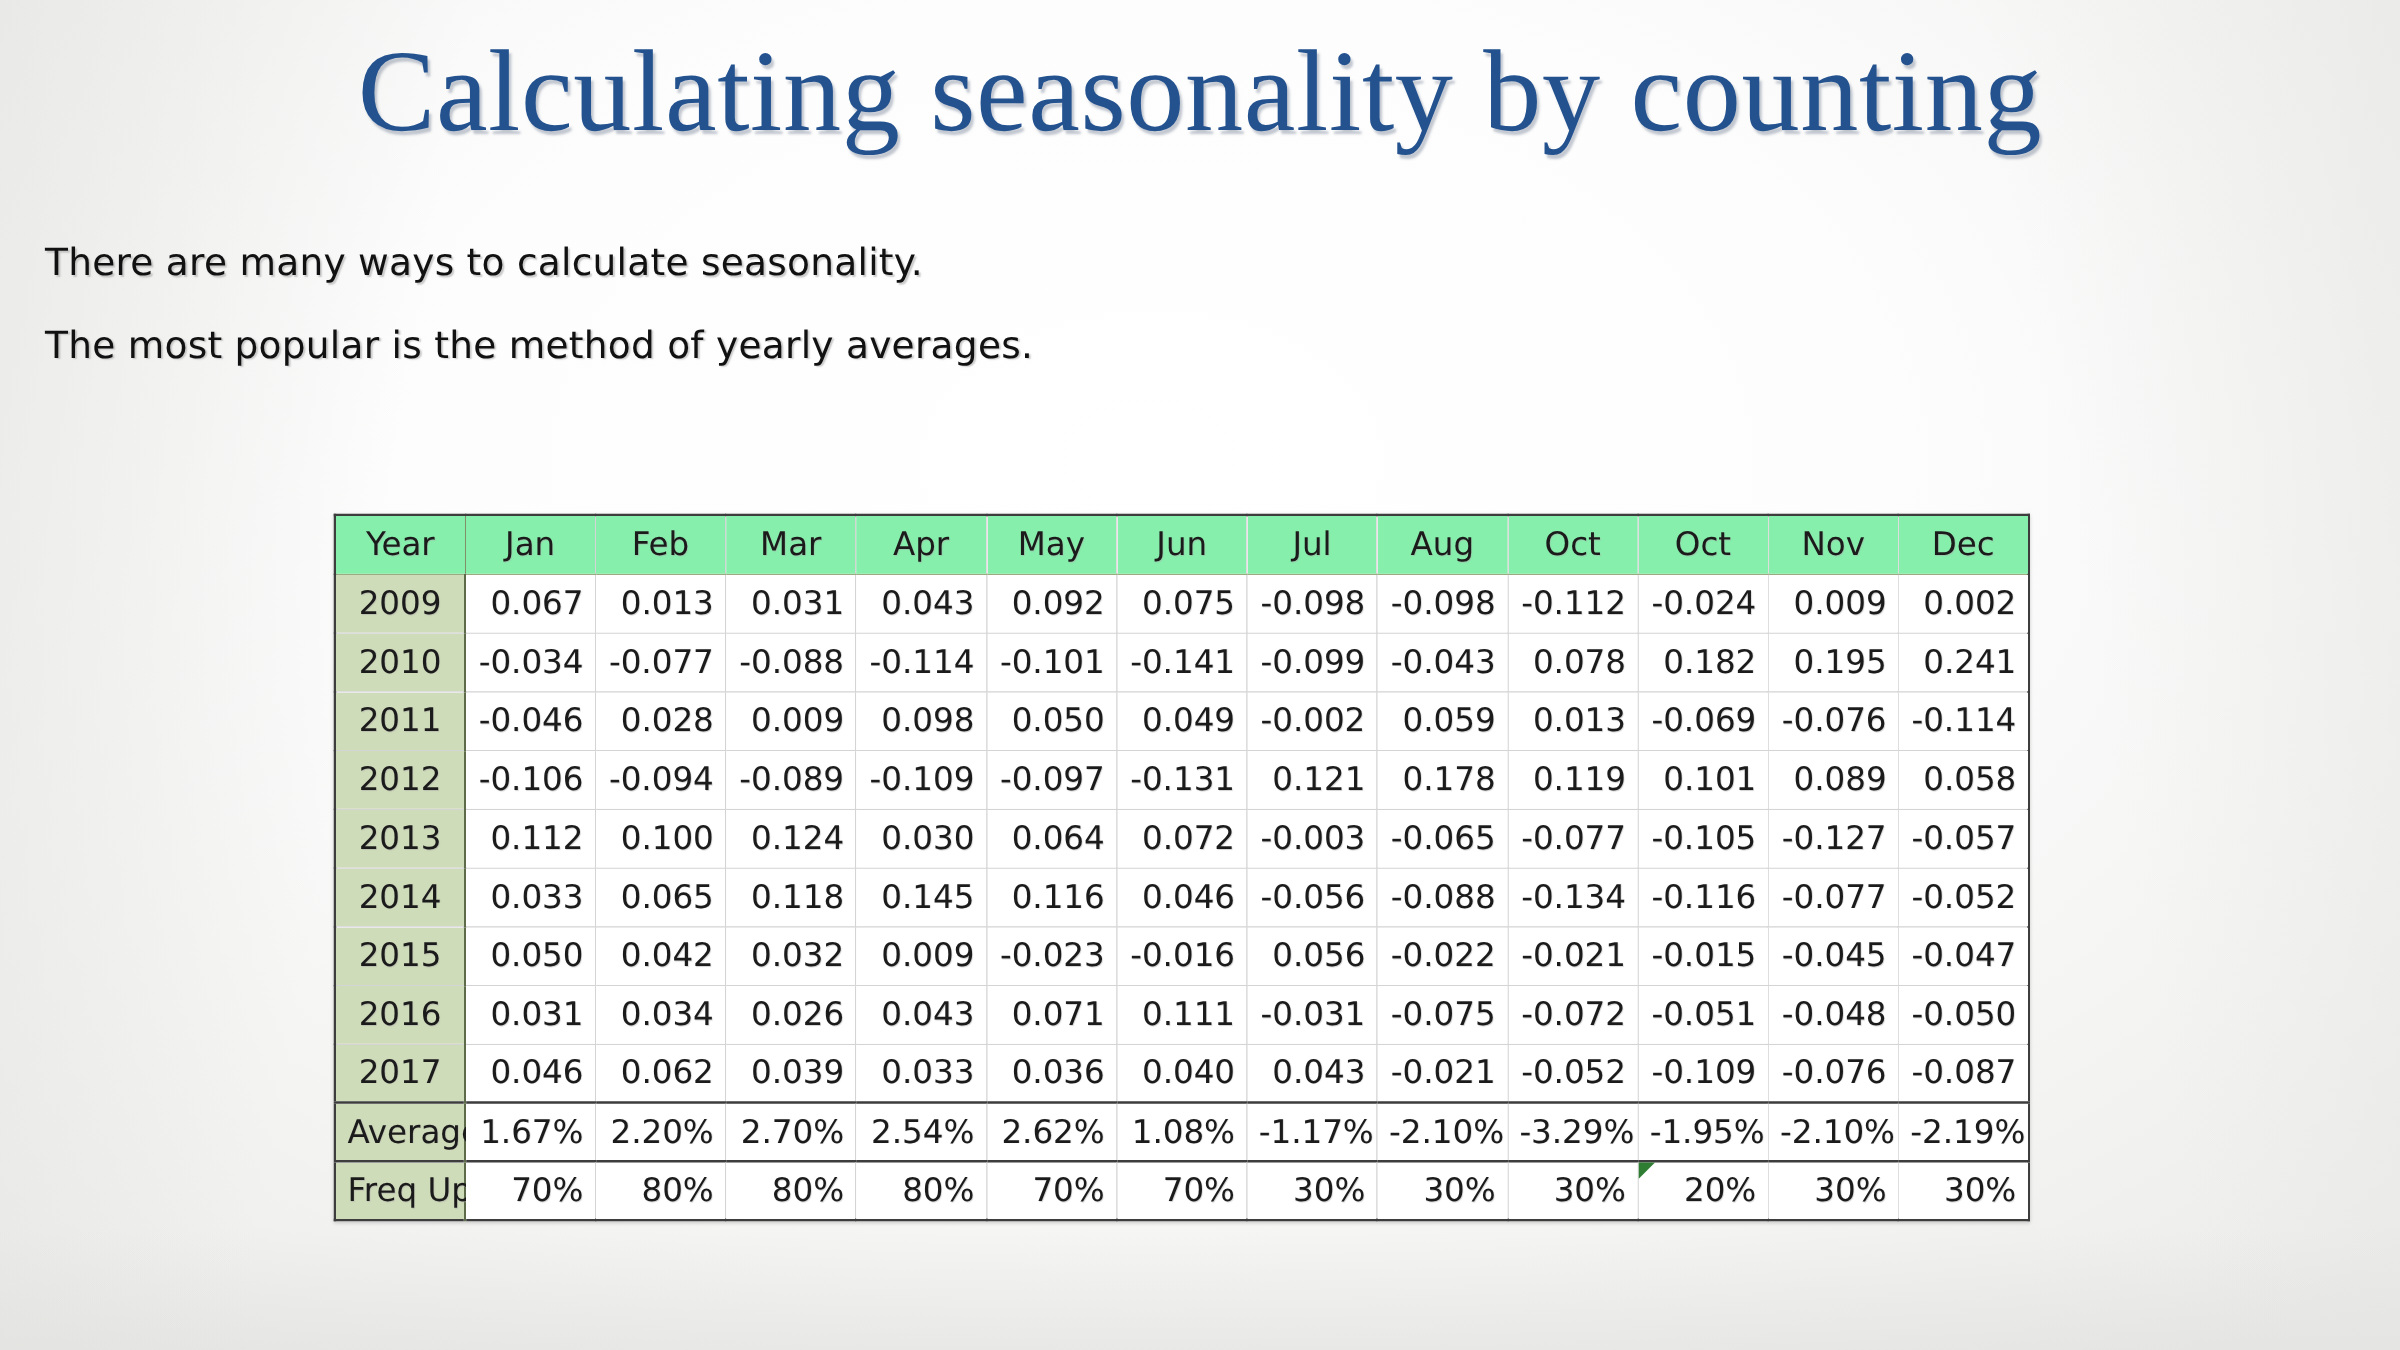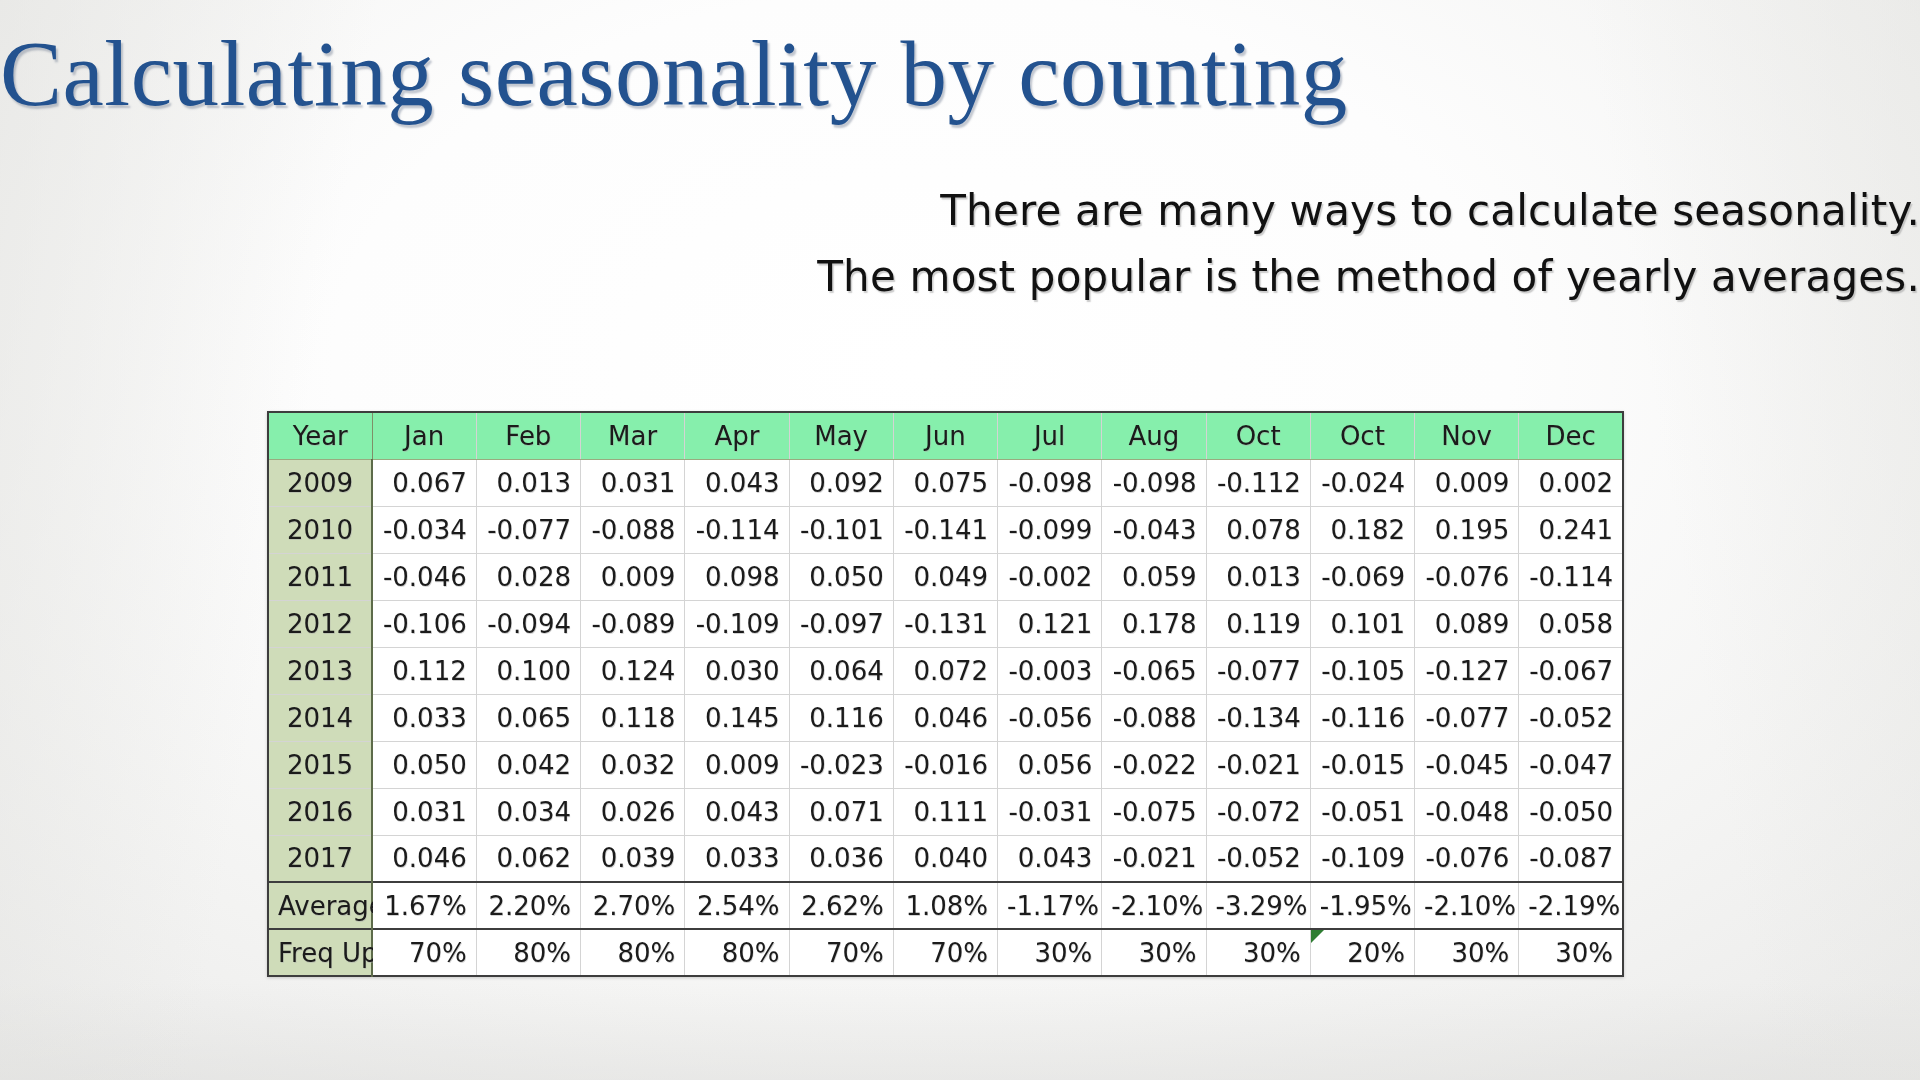--- a/index.html
+++ b/index.html
@@ -34,42 +34,43 @@
       linear-gradient(260deg, rgba(228,228,225,0.5) 0%, rgba(255,255,255,0) 16%),
       linear-gradient(0deg, rgba(220,220,218,0.45) 0%, rgba(255,255,255,0) 9%);
     pointer-events: none;
   }
 
   .title {
     position: absolute;
     top: 22px;
     left: 0;
     width: 100%;
-    text-align: left;
+    text-align: center;
     font-family: "Liberation Serif", "DejaVu Serif", serif;
     font-size: 93px;
     line-height: 1.12;
     color: #23528f;
     letter-spacing: 0.5px;
     text-shadow: 2px 3px 2px rgba(120,130,150,0.45);
     white-space: nowrap;
   }
 
   .subtitle {
     position: absolute;
     top: 178px;
     left: 0;
     width: 100%;
-    text-align: right;
+    text-align: left;
     color: #111111;
     font-family: "DejaVu Sans", sans-serif;
-    font-size: 42px;
+    font-size: 30px;
     line-height: 66px;
     letter-spacing: 0.2px;
     text-shadow: 1.5px 1.5px 1.2px rgba(160,160,160,0.55);
+    padding-left: 36px;
   }
   .subtitle .line { display: block; white-space: nowrap; }
 
   
   .table-wrap {
     position: absolute;
     left: 267px;
     top: 411px;
     width: 1357px;
   }
@@ -236,21 +237,21 @@
             <td>0.100</td>
             <td>0.124</td>
             <td>0.030</td>
             <td>0.064</td>
             <td>0.072</td>
             <td>-0.003</td>
             <td>-0.065</td>
             <td>-0.077</td>
             <td>-0.105</td>
             <td>-0.127</td>
-            <td>-0.067</td>
+            <td>-0.057</td>
           </tr>
           <tr>
             <td class="rowhead">2014</td>
             <td>0.033</td>
             <td>0.065</td>
             <td>0.118</td>
             <td>0.145</td>
             <td>0.116</td>
             <td>0.046</td>
             <td>-0.056</td>

